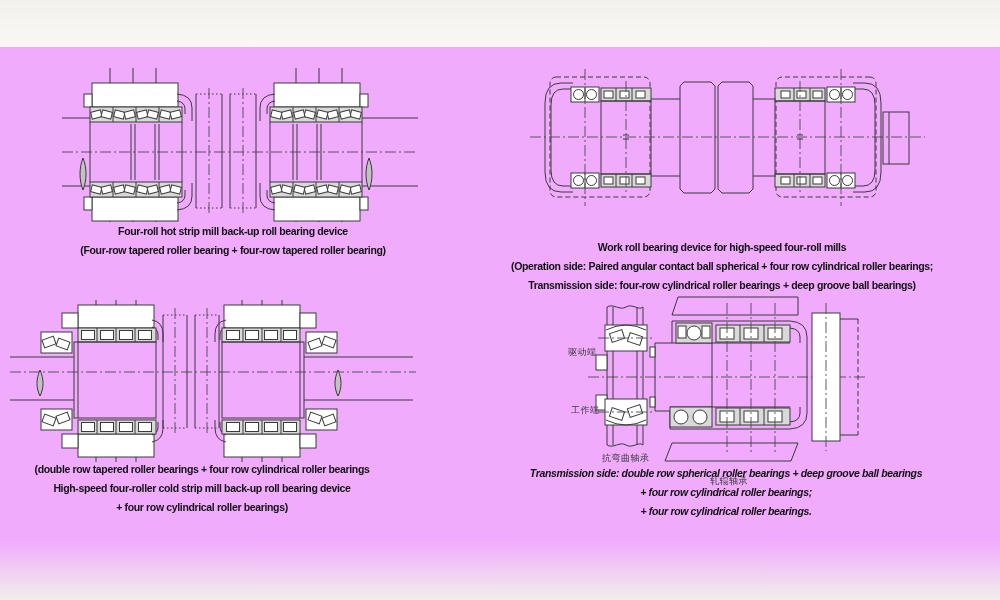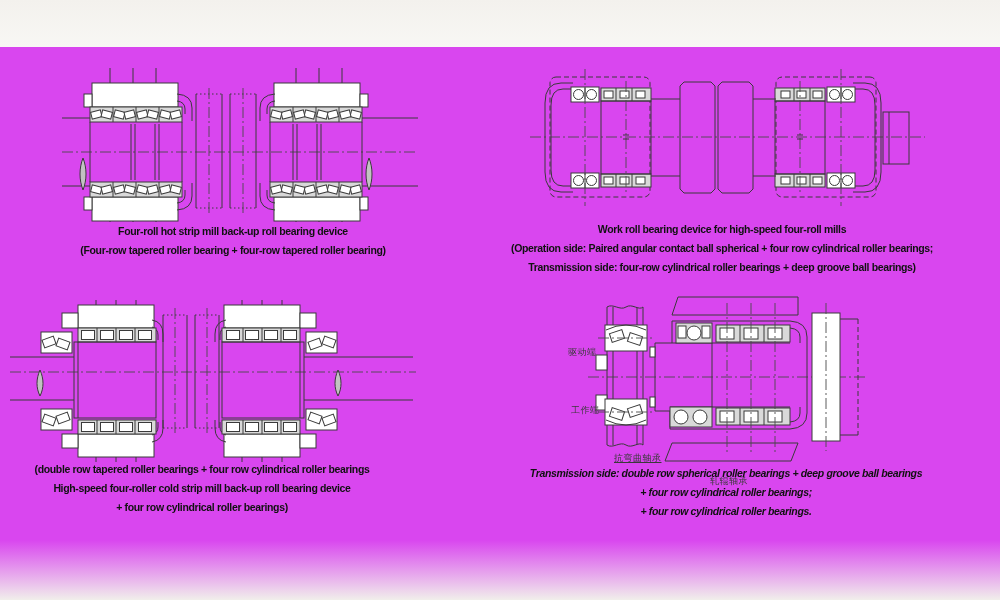--- a/index.html
+++ b/index.html
@@ -1,17 +1,17 @@
 <!DOCTYPE html>
 <html><head>
 <meta charset="utf-8">
 <style>
   html,body{margin:0;padding:0;}
   body{font-family:"Liberation Sans", sans-serif; background:#ffffff;}
-  .stage{position:relative;width:1000px;height:600px;background:#d946ef;overflow:hidden;}
+  .stage{position:relative;width:1000px;height:600px;background:#f0abfc;overflow:hidden;}
   .band-top{position:absolute;left:0;top:0;width:1000px;height:47px;
     background:linear-gradient(#f3f1ed,#f8f7f4);}
   .band-bottom{position:absolute;left:0;top:540px;width:1000px;height:60px;
     background:linear-gradient(rgba(243,241,237,0),#f1efeb);}
   .panel{position:absolute;}
   .caption{position:absolute;text-align:center;color:#111;
     font-size:10.5px;font-weight:700;letter-spacing:-0.35px;line-height:19px;}
   .caption div{white-space:nowrap;}
   .cjk{position:absolute;font-size:9px;color:#3a3a3a;letter-spacing:0.5px;white-space:nowrap;}
   svg{display:block;}
@@ -167,21 +167,21 @@
       <line class="ln" x1="228" y1="121" x2="251" y2="121"></line>
 
       <path class="ln" d="M159,27 H186 L190,31 V134 L186,138 H159 L155,134 V31 Z"></path>
       <path class="ln" d="M197,27 H224 L228,31 V134 L224,138 H197 L193,134 V31 Z"></path>
 
       <rect class="ln" x="358" y="57" width="26" height="52"></rect>
       <line class="ln" x1="364" y1="57" x2="364" y2="109"></line>
     </svg>
   </div>
 
-  <div class="caption" style="left:472px;top:220px;width:500px;">
+  <div class="caption" style="left:472px;top:238px;width:500px;">
     <div>Work roll bearing device for high-speed four-roll mills</div>
     <div>(Operation side: Paired angular contact ball spherical + four row cylindrical roller bearings;</div>
     <div>Transmission side: four-row cylindrical roller bearings + deep groove ball bearings)</div>
   </div>
 
   <div class="panel" style="left:8px;top:300px;width:412px;height:162px;">
     <svg width="412" height="162" viewBox="0 0 412 162">
       <defs>
         <g id="p3u">
 
@@ -332,21 +332,21 @@
       <path class="ln" d="M230,127 q10,-1 10,-9 v-6"></path>
       <line class="ln" x1="247" y1="50" x2="247" y2="110"></line>
       <rect class="fw" x="252" y="18" width="28" height="128"></rect>
       <line class="dd" x1="266" y1="8" x2="266" y2="156"></line>
       <line class="ln" x1="280" y1="24" x2="298" y2="24"></line>
       <line class="ln" x1="280" y1="140" x2="298" y2="140"></line>
       <line class="dash" x1="298" y1="24" x2="298" y2="140"></line>
     </svg>
     <span class="cjk" style="left:8px;top:51px;">驱动端</span>
     <span class="cjk" style="left:11px;top:109px;">工作端</span>
-    <span class="cjk" style="left:54px;top:157px;text-decoration:underline;">抗弯曲轴承</span>
+    <span class="cjk" style="left:42px;top:157px;">抗弯曲轴承</span>
     <span class="cjk" style="left:150px;top:180px;">轧辊轴承</span>
   </div>
 
   <div class="caption" style="left:478px;top:464px;width:496px;font-style:italic;">
     <div>Transmission side: double row spherical roller bearings + deep groove ball bearings</div>
     <div>+ four row cylindrical roller bearings;</div>
     <div>+ four row cylindrical roller bearings.</div>
   </div>
 </div>
 

